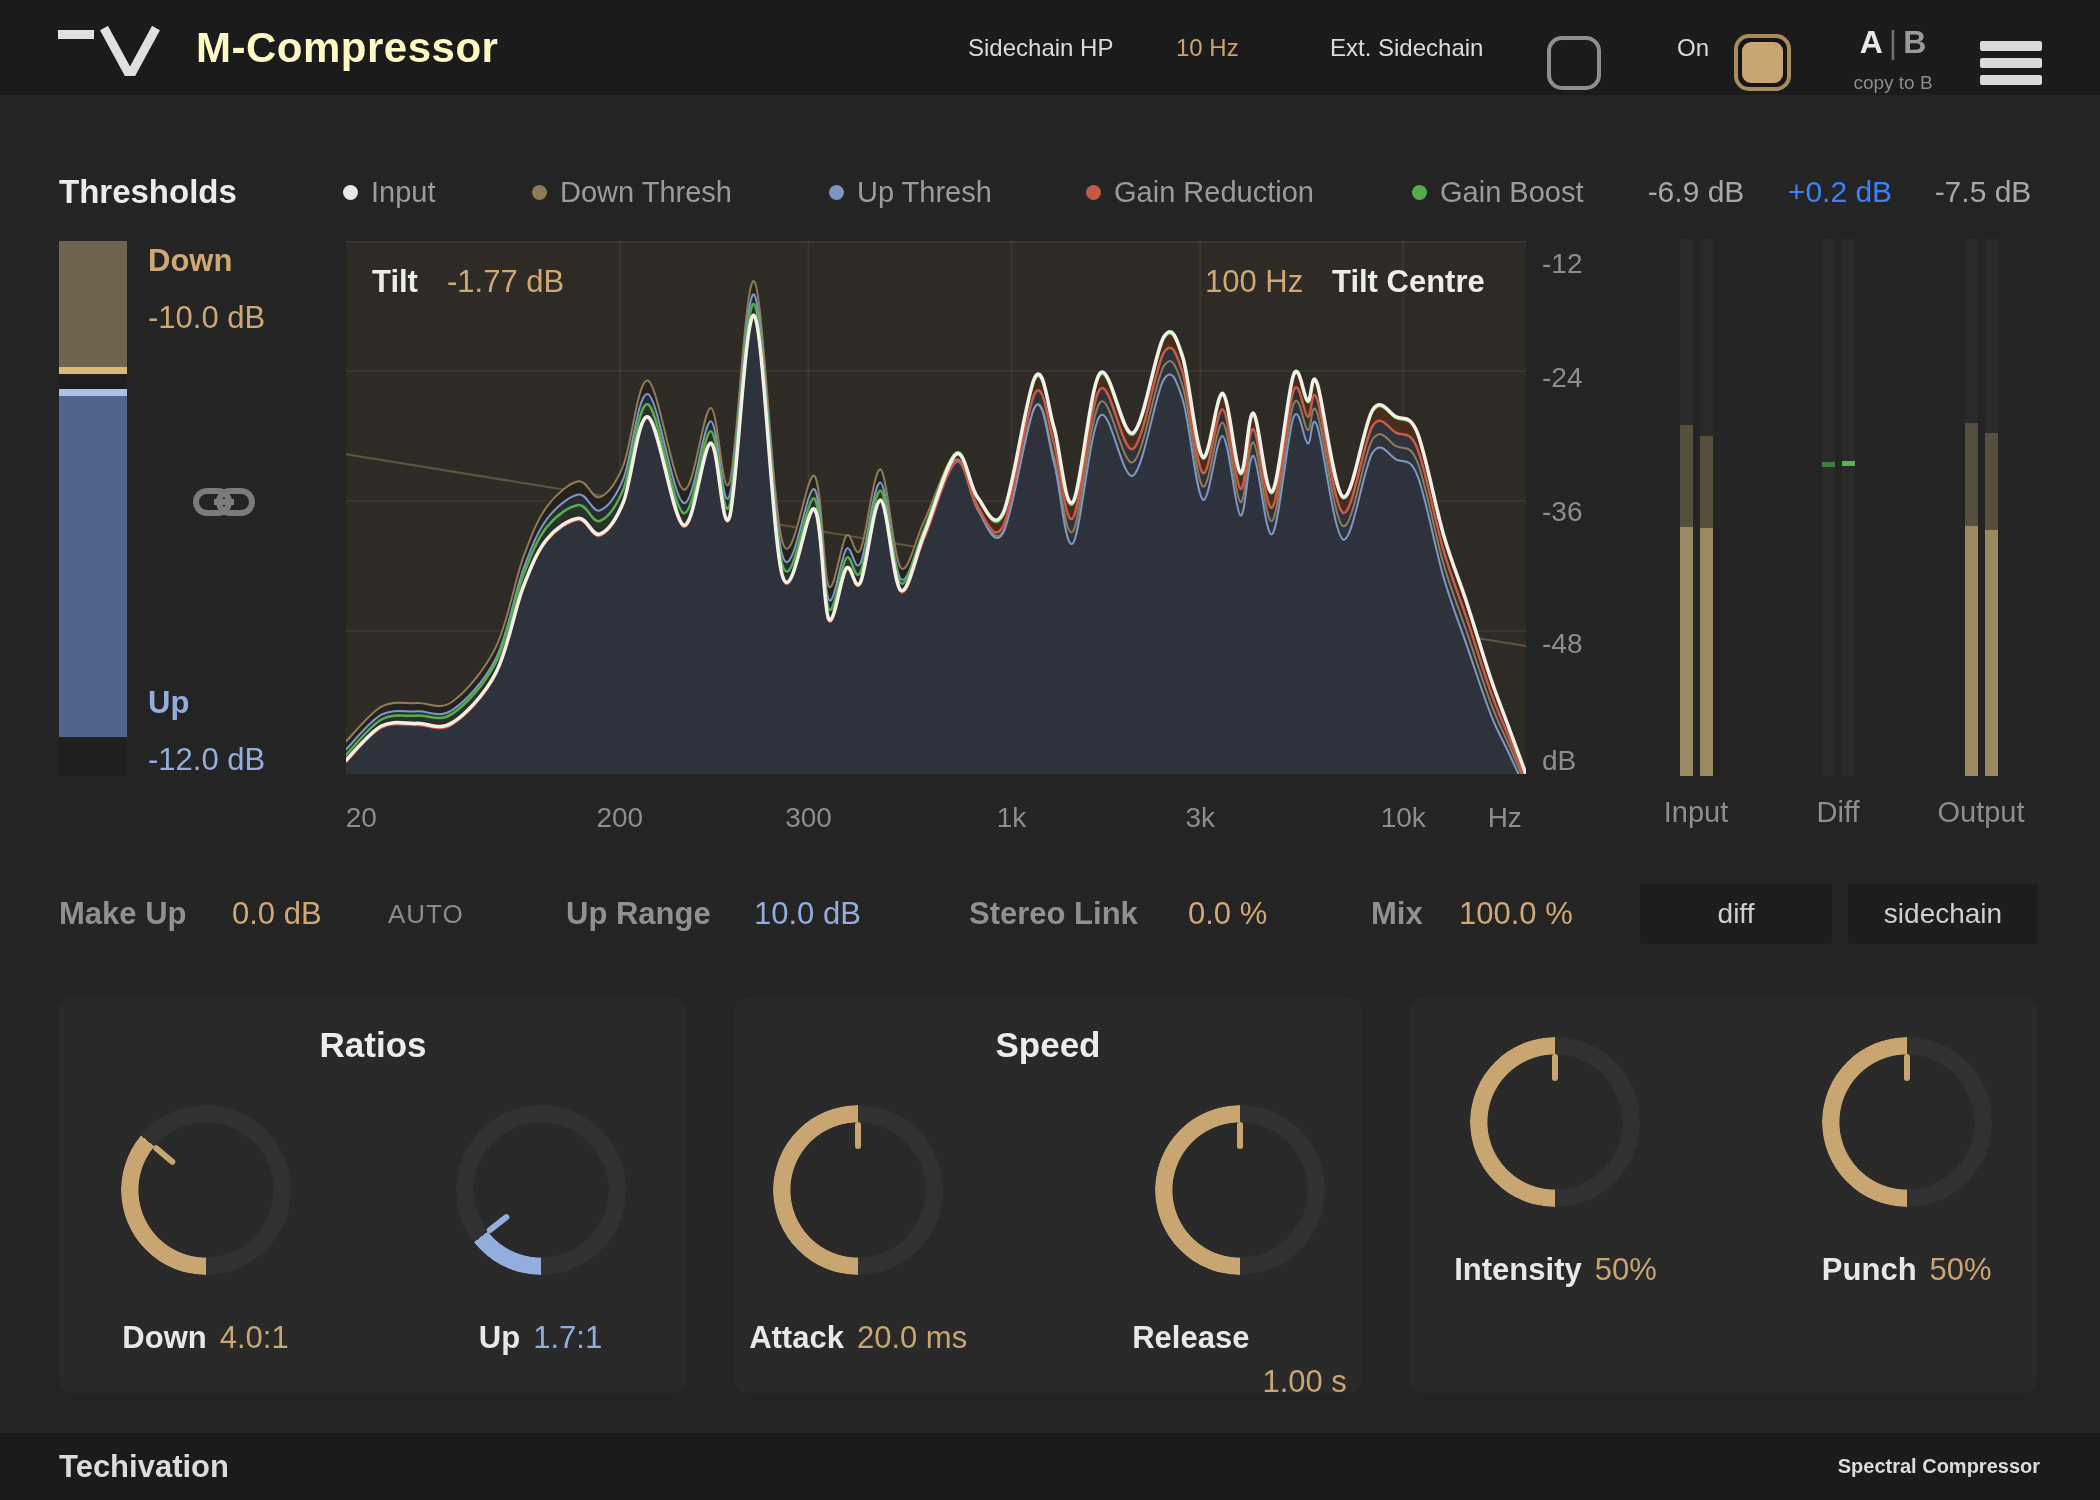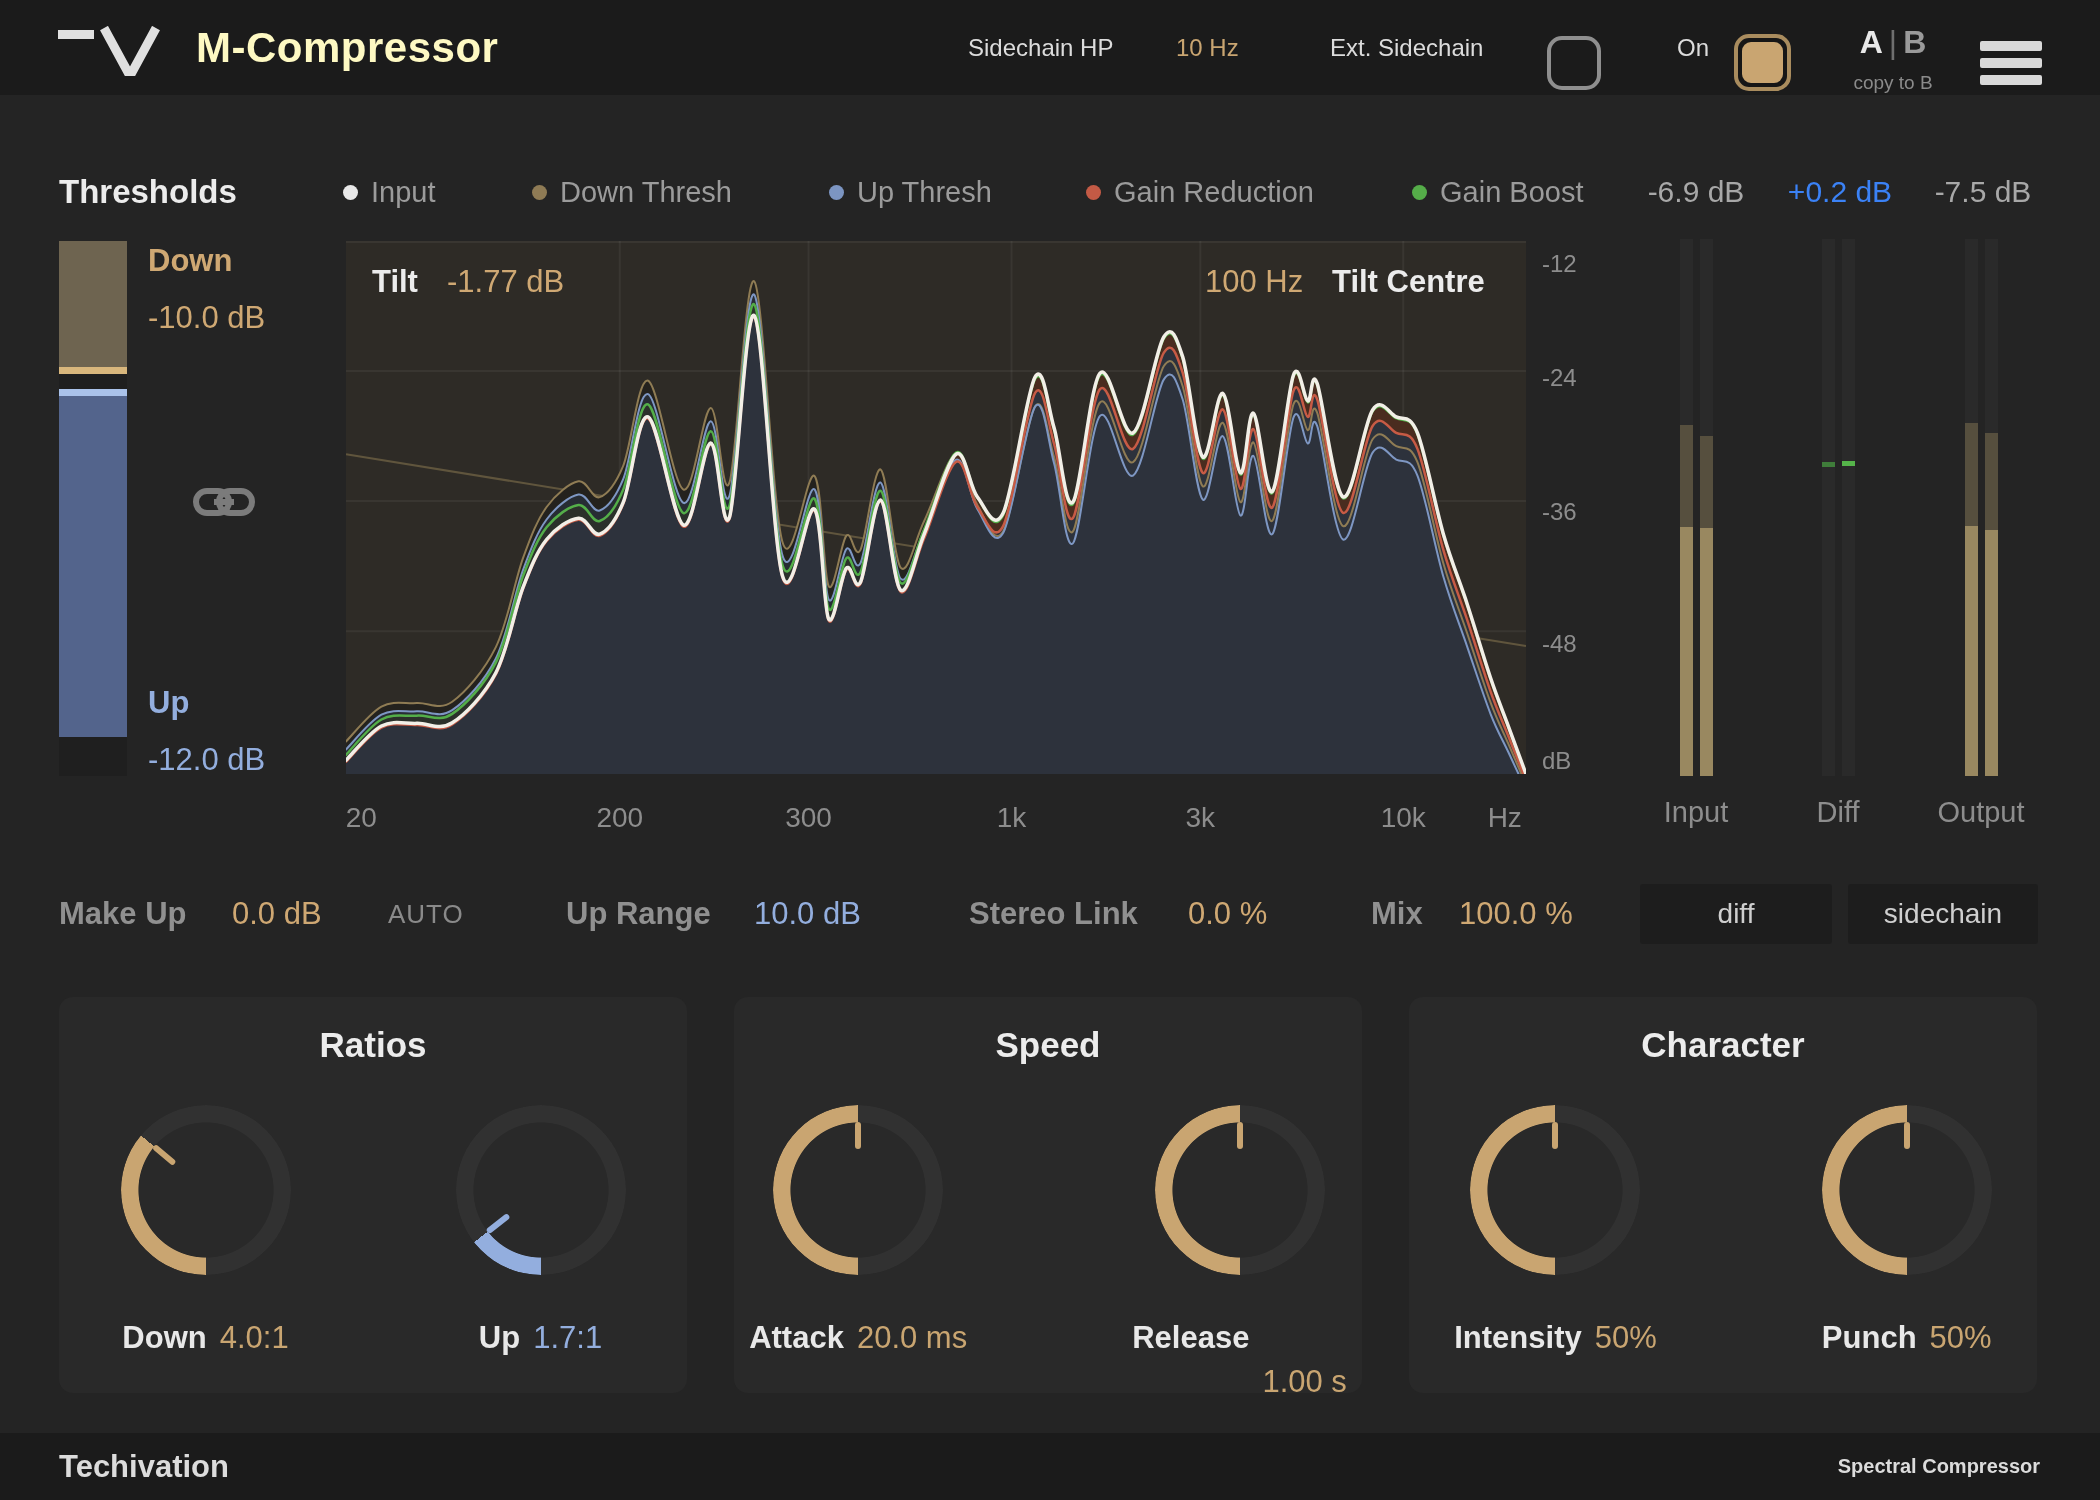--- a/index.html
+++ b/index.html
@@ -36,21 +36,21 @@
   .thr-up-handle{position:absolute;left:0;top:148px;width:68px;height:7px;background:#aac2ea;cursor:ns-resize;}
   .thr-up{position:absolute;left:0;top:155px;width:68px;height:341px;background:#53648c;}
   .thr-lbl{position:absolute;left:148px;font-size:31px;}
   .tan{color:#cfa873;} .blue{color:#93aede;}
   .bold{font-weight:bold;}
   .link-wrap{position:absolute;left:192px;top:480px;cursor:pointer;}
   
   .chart-svg{position:absolute;left:346px;top:241px;background:#2e2b26;}
   .overlay{position:absolute;top:262px;height:40px;line-height:40px;font-size:31px;}
   .axis-x{position:absolute;top:800px;height:36px;line-height:36px;font-size:28px;color:#8d8d8d;transform:translateX(-50%);}
-  .axis-y{position:absolute;left:1542px;height:36px;line-height:36px;font-size:24px;color:#8d8d8d;}
+  .axis-y{position:absolute;left:1542px;height:36px;line-height:36px;font-size:28px;color:#8d8d8d;}
   
   .meter-col{position:absolute;top:239px;width:33px;height:537px;}
   .meter-bar{position:absolute;top:0;width:13px;height:537px;background:#2a2a2a;}
   .meter-tick{position:absolute;left:0;width:13px;height:5px;}
   .meter-label{position:absolute;top:796px;width:160px;text-align:center;font-size:29px;color:#8d8d8d;transform:translateX(-50%);}
   
   .ctl{position:absolute;top:884px;height:60px;line-height:60px;font-size:31px;}
   .ctl-label{color:#909090;font-weight:bold;text-align:right;}
   .ctl-auto{font-size:26px;color:#8a8a8a;letter-spacing:1px;}
   .btn{position:absolute;top:884px;height:60px;background:#1d1d1d;color:#cfcfcf;font-size:28px;
@@ -278,21 +278,20 @@
             </div>
           </div>
           <div class="knob-caption">
             <span class="kl">Release</span>
             <span class="kv" style="color: rgb(201, 165, 113); margin-top: 44px;">1.00 s</span>
           </div>
         </div>
       </div>
   </section>
   <section class="panel p3">
-    <div class="panel-title">Character</div>
     <div class="knob-row">
         <div class="knob-unit">
           <div class="knob">
             <div class="knob-ring" style="background: conic-gradient(from 180deg, rgb(201, 165, 113) 0deg, rgb(201, 165, 113) 180deg, rgb(49, 49, 49) 180deg, rgb(49, 49, 49) 360deg);"></div>
             <div class="tick-rot" style="transform: rotate(360deg);">
               <div class="tick" style="background: rgb(201, 165, 113);"></div>
             </div>
           </div>
           <div class="knob-caption">
             <span class="kl">Intensity</span>

